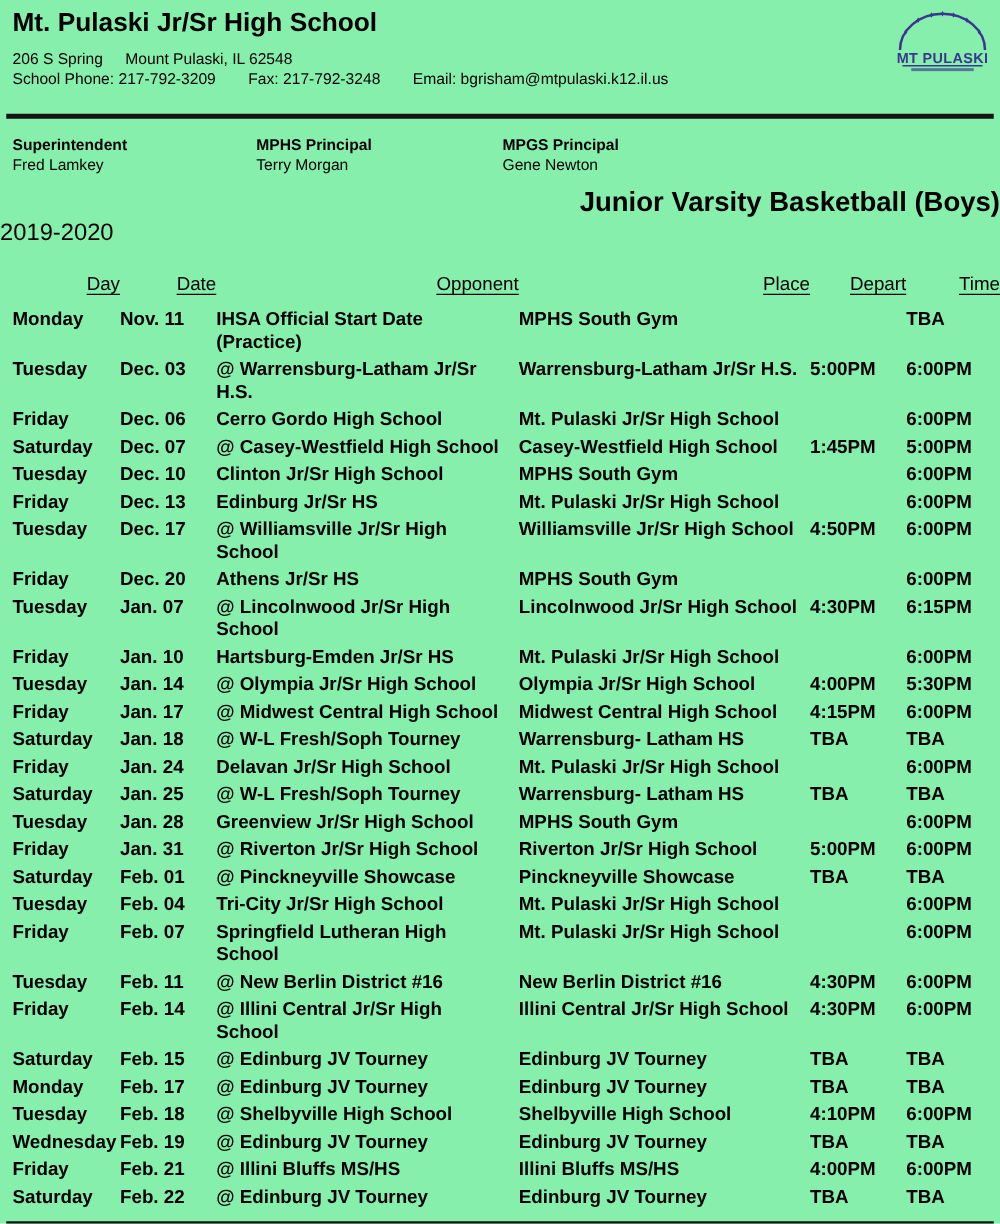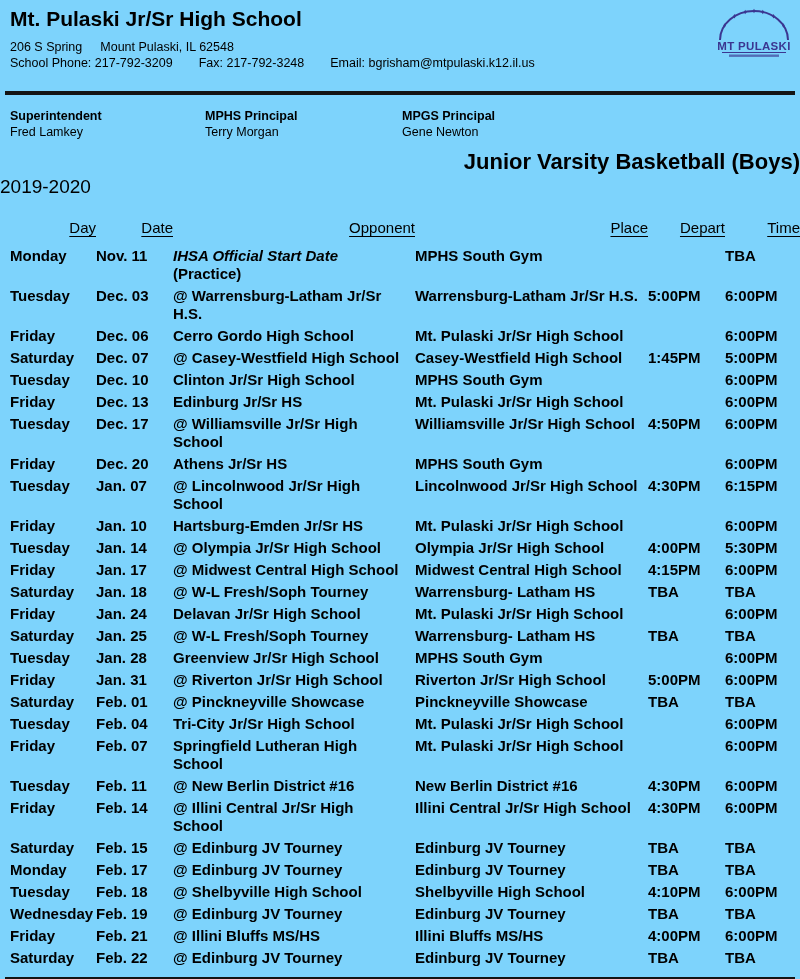--- a/index.html
+++ b/index.html
@@ -1,17 +1,17 @@
 <!DOCTYPE html>
 <html><head>
 <meta charset="utf-8">
 <style>
   html,body{margin:0;padding:0;background:#ffffff;}
   .page{
-    position:relative;width:800px;height:979px;background:#7dd3fc;
+    position:relative;width:800px;height:979px;background:#86efac;
     color:#000;font-family:"Liberation Sans",sans-serif;overflow:hidden;
   }
   
   .hdr{position:relative;padding:7px 8px 0 10px;}
   .school-name{margin:0;font-size:21px;line-height:24px;font-weight:700;letter-spacing:0;}
   .addr{font-size:12.5px;line-height:16px;margin-top:8px;}
   .addr .seg{margin-right:18px;}
   .contact{font-size:12.5px;line-height:16px;}
   .contact .seg{margin-right:26px;}
   .logo{position:absolute;top:3px;right:4px;width:84px;height:56px;}
@@ -29,21 +29,21 @@
     padding:0 0 11px 0;
   }
   .sched th span{text-decoration:underline;text-underline-offset:3px;}
   .sched th.ind-opp{padding-left:27px;}
   .sched th.ind-place{padding-left:38px;}
   .sched td{
     font-size:15px;font-weight:700;line-height:18px;vertical-align:top;
     padding:0 4px 4px 0;white-space:nowrap;overflow:visible;
   }
   .sched td.opp{white-space:normal;}
-  .opp-italic{font-style:italic;}
+  .opp-italic{}
   .bottom-rule{border:none;border-top:4px solid #141414;width:790px;margin:6px auto 0 auto;}
 </style>
 </head>
 <body>
 
 <div class="page">
 
   <div class="hdr">
     <h1 class="school-name">Mt. Pulaski Jr/Sr High School</h1>
     <div class="addr">

